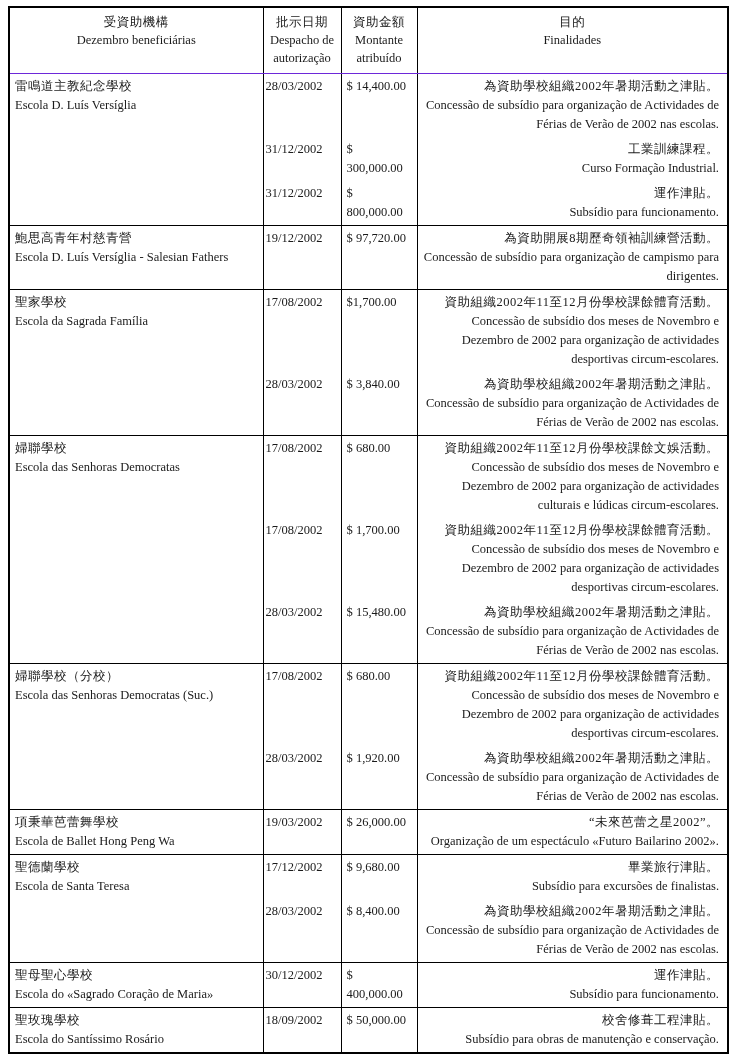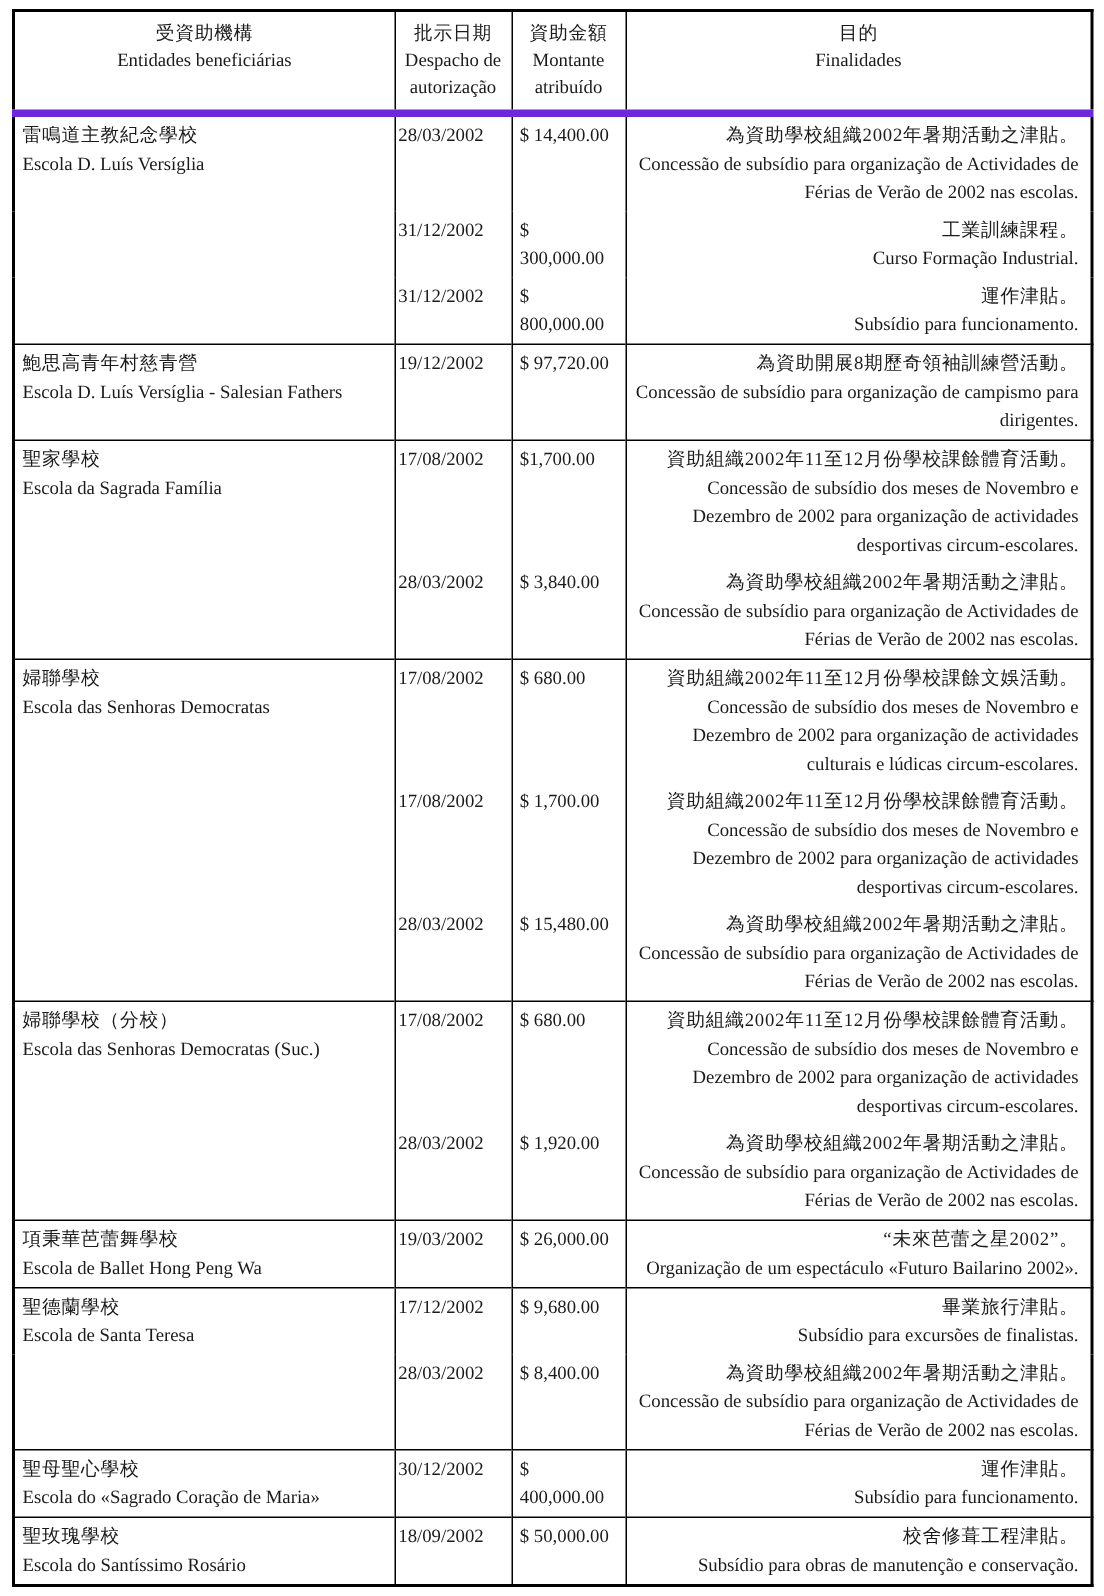--- a/index.html
+++ b/index.html
@@ -26,21 +26,21 @@
   col.c-amount  { width: 76px; }
   col.c-purpose { width: auto; }
 
   th, td {
     border-left: 1px solid #000;
     vertical-align: top;
     font-weight: normal;
     padding: 3px 5px;
     box-sizing: border-box;
   }
-  th { text-align: center; border-bottom: 5px solid #6d28d9; padding: 5px 3px 6px 3px; }
+  th { text-align: center; border-bottom: 1px solid #6d28d9; padding: 5px 3px 6px 3px; }
   th div { line-height: 18px; }
 
   tbody tr.group-start td { border-top: 1px solid #000; }
 
   td.col-entity  { text-align: left; }
   td.col-date    { text-align: left; padding-left: 2px; padding-right: 2px; }
   td.col-amount  { text-align: left; padding-right: 5px; }
   td.col-purpose { text-align: right; padding-left: 6px; padding-right: 8px; }
 
   .zh-line { letter-spacing: 0.5px; }
@@ -54,21 +54,21 @@
     <colgroup>
       <col class="c-entity">
       <col class="c-date">
       <col class="c-amount">
       <col class="c-purpose">
     </colgroup>
     <thead>
       <tr>
         <th>
           <div class="zh-line">受資助機構</div>
-          <div class="pt-line">Entidades beneficiárias</div>
+          <div class="pt-line">Dezembro beneficiárias</div>
         </th>
         <th>
           <div class="zh-line">批示日期</div>
           <div class="pt-line">Despacho de</div>
           <div class="pt-line">autorização</div>
         </th>
         <th>
           <div class="zh-line">資助金額</div>
           <div class="pt-line">Montante</div>
           <div class="pt-line">atribuído</div>

